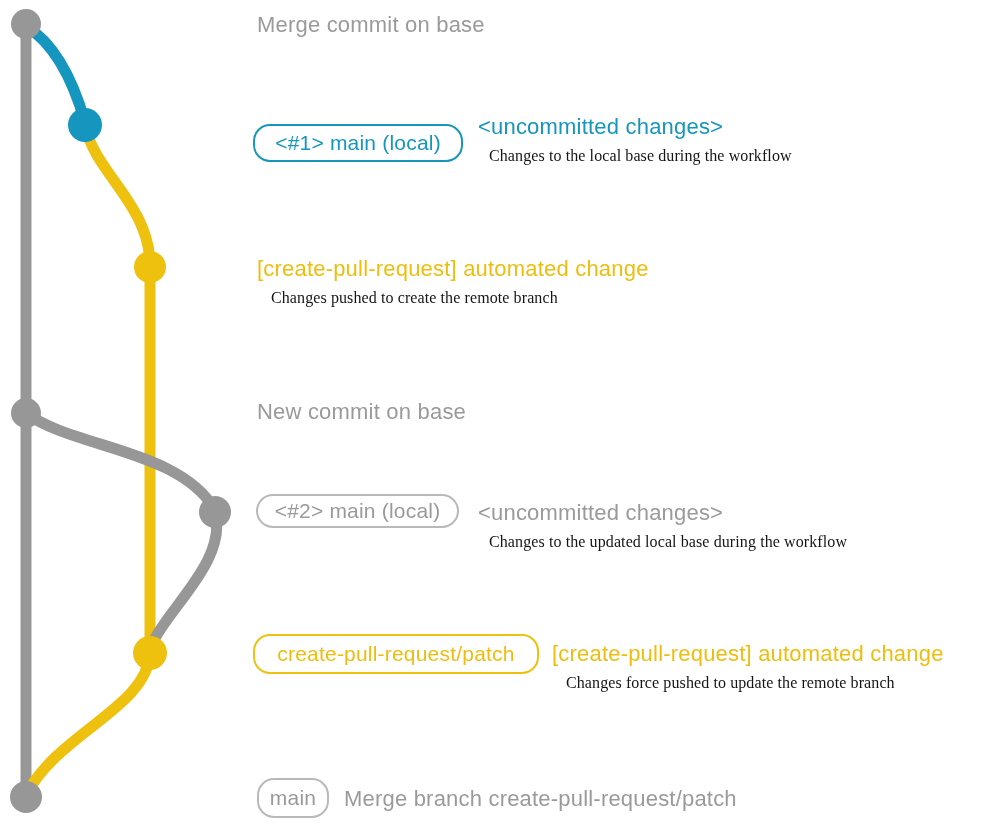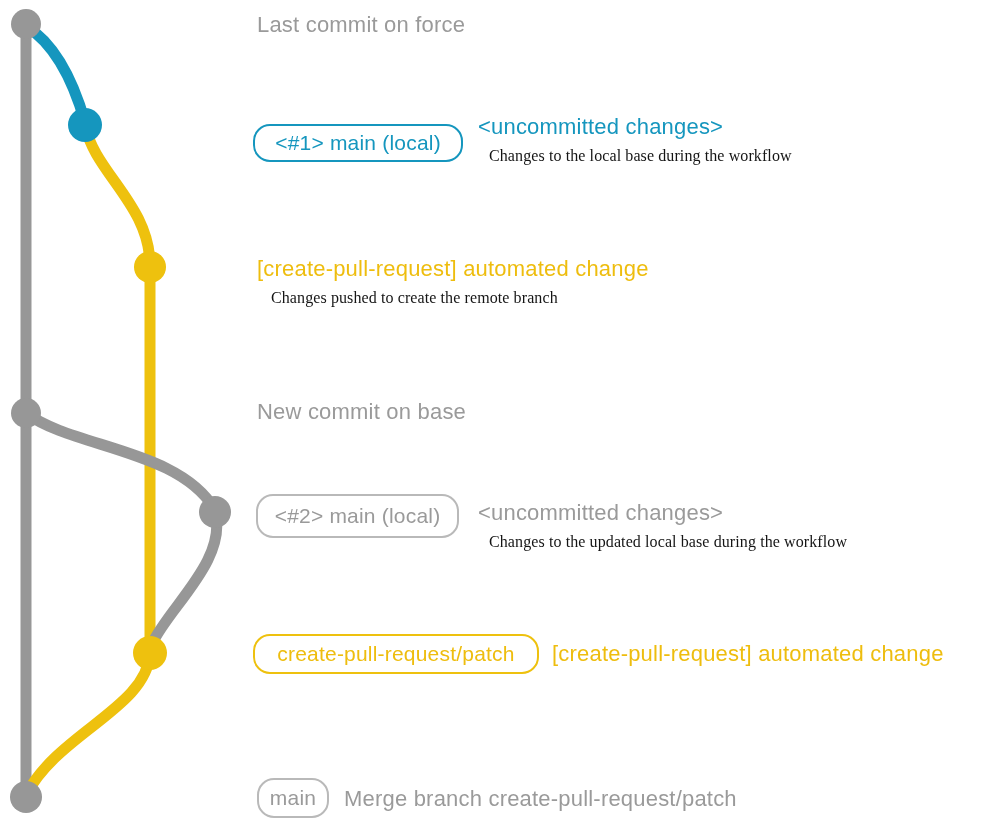--- a/index.html
+++ b/index.html
@@ -50,42 +50,43 @@
 
     <circle cx="26" cy="24" r="15" fill="#979797"></circle>
     <circle cx="85" cy="125" r="17" fill="#1596be"></circle>
     <circle cx="150" cy="267" r="16" fill="#eec10e"></circle>
     <circle cx="26" cy="413" r="15" fill="#979797"></circle>
     <circle cx="215" cy="512" r="16" fill="#979797"></circle>
     <circle cx="150" cy="653" r="17" fill="#eec10e"></circle>
     <circle cx="26" cy="797" r="16" fill="#979797"></circle>
   </svg>
 
-  <div class="lbl sans22 gray-t" style="left:257px;top:12px;">Last commit on force</div>
+  <div class="lbl sans22 gray-t" style="left:257px;top:12px;">Merge commit on base</div>
 
   <div class="badge teal-b" style="left:253px;top:108px;width:210px;height:38px;">
     <span>&lt;#1&gt; main (local)</span>
   </div>
   <div class="lbl sans22 teal-t" style="left:478px;top:114px;">&lt;uncommitted changes&gt;</div>
   <div class="lbl serif-t" style="left:489px;top:147px;">Changes to the local base during the workflow</div>
 
   <div class="lbl sans22 yellow-t" style="left:257px;top:256px;">[create-pull-request] automated change</div>
   <div class="lbl sans22 gray-t" style="left:257px;top:399px;">New commit on base</div>
 
   <div class="lbl serif-t" style="left:271px;top:289px;">Changes pushed to create the remote branch</div>
 
-  <div class="badge gray-b" style="left:256px;top:494px;width:203px;height:44px;">
+  <div class="badge gray-b" style="left:256px;top:494px;width:203px;height:34px;">
     <span>&lt;#2&gt; main (local)</span>
   </div>
   <div class="lbl sans22 gray-t" style="left:478px;top:500px;">&lt;uncommitted changes&gt;</div>
   <div class="lbl serif-t" style="left:489px;top:533px;">Changes to the updated local base during the workflow</div>
 
   <div class="badge yellow-b" style="left:253px;top:634px;width:286px;height:40px;">
     <span>create-pull-request/patch</span>
   </div>
   <div class="lbl sans22 yellow-t" style="left:552px;top:641px;">[create-pull-request] automated change</div>
+  <div class="lbl serif-t" style="left:566px;top:674px;">Changes force pushed to update the remote branch</div>
 
   <div class="badge gray-b" style="left:257px;top:778px;width:72px;height:40px;">
     <span>main</span>
   </div>
   <div class="lbl sans22 gray-t" style="left:344px;top:786px;">Merge branch create-pull-request/patch</div>
 
 </div>
 
 </body></html>

